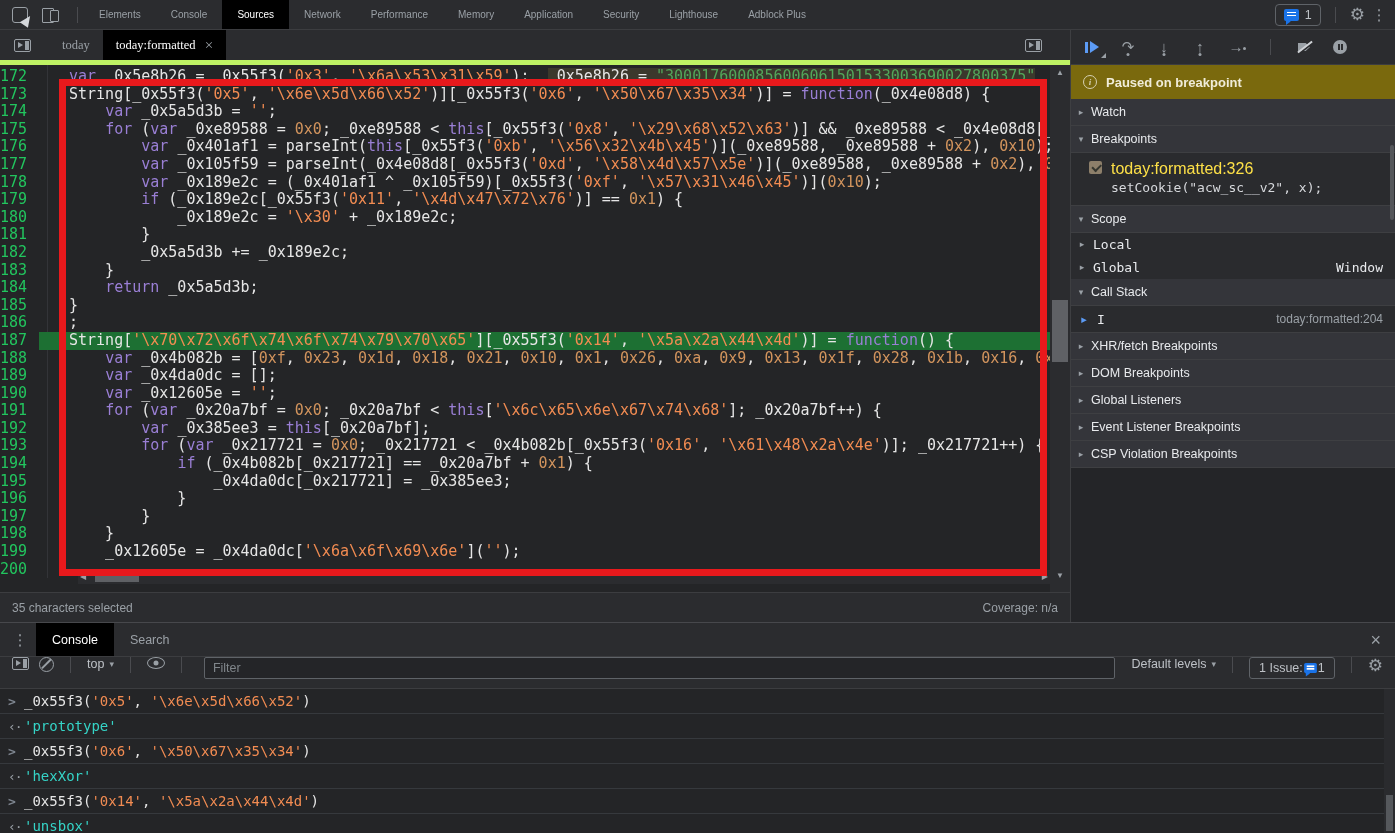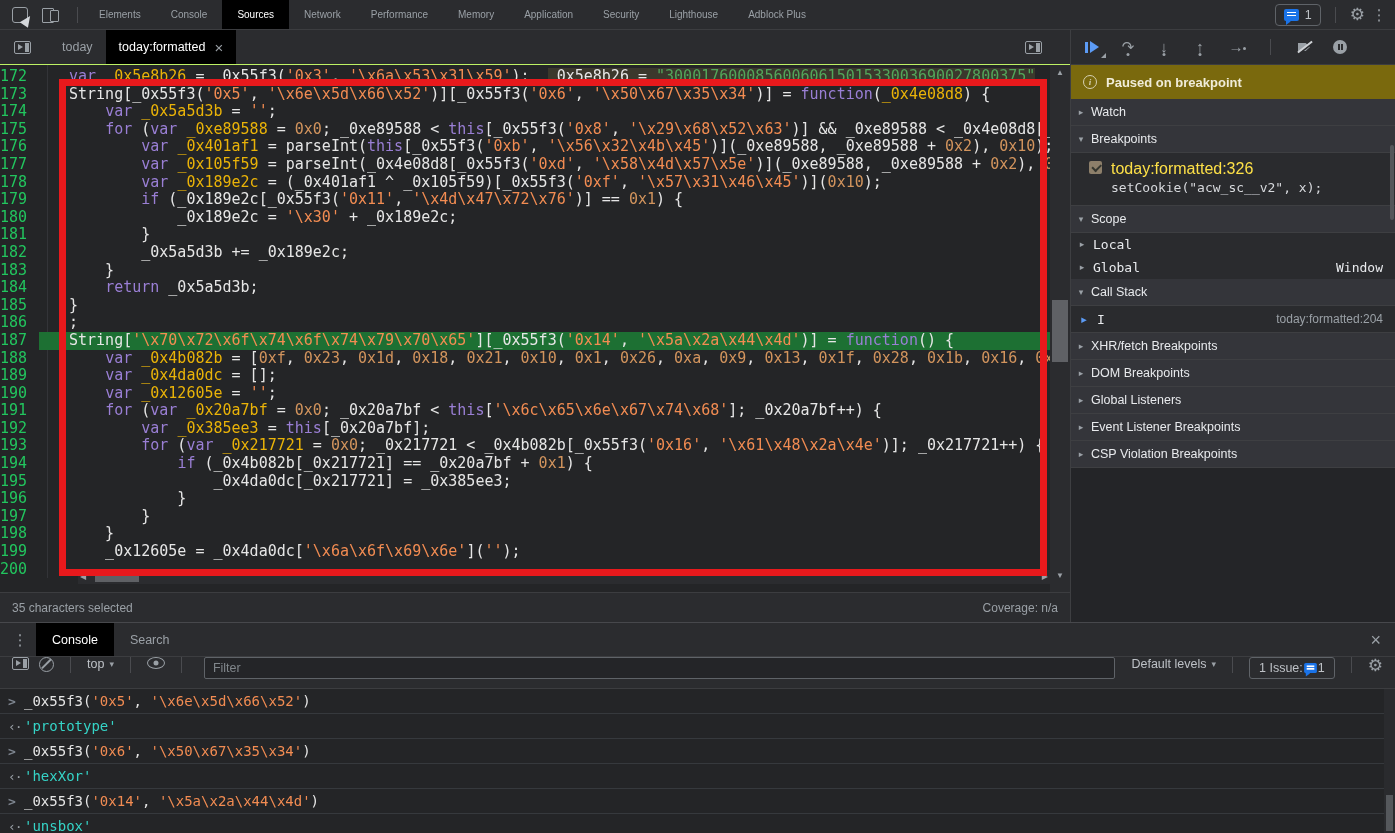--- a/index.html
+++ b/index.html
@@ -43,38 +43,38 @@
     border-bottom:3.2px solid transparent; border-left:5px solid #9aa0a6; }
   .i-clear { width:15px; height:15px; border:1.7px solid #9aa0a6; border-radius:50%; position:relative; }
   .i-clear::before { content:""; position:absolute; left:-0.5px; top:5px; width:12.5px; height:1.8px;
     background:#9aa0a6; transform:rotate(-45deg); }
   .i-eye { width:18px; height:12px; border:1.6px solid #9aa0a6; border-radius:50%; position:relative; }
   .i-eye::before { content:""; position:absolute; left:50%; top:50%; transform:translate(-50%,-50%);
     width:5px; height:5px; border-radius:50%; background:#9aa0a6; }
 
   
   .left-col { position:absolute; left:0; top:30px; width:1070px; height:592px; }
-  .file-bar { height:35px; background:#2b2c2f; border-bottom:1px solid #bef264; display:flex; align-items:center; position:relative; }
+  .file-bar { height:35px; background:#2b2c2f; border-bottom:5px solid #bef264; display:flex; align-items:center; position:relative;font-family:Liberation Serif, serif; }
   .file-bar .icon.i-panel { margin:0 18px 0 14px; }
   .ftabs { display:flex; height:100%; align-items:stretch; }
   .ftab { display:flex; align-items:center; gap:9px; padding:0 13px; font-size:12.5px; color:#9aa0a6; }
   .ftab.active { background:#000; color:#fff; }
   .ftab .tab-close { color:#9aa0a6; font-size:15px; line-height:1; }
   .file-bar .right-ico { position:absolute; right:10px; }
 
   .editor { position:absolute; left:0; top:35px; width:1070px; height:527px; background:#242527; overflow:hidden; }
   .editor::before { content:""; position:absolute; left:47px; top:0; bottom:14px; width:1px; background:#333438; }
   .code { position:absolute; left:0; top:3px; right:20px; }
   .code-row { display:flex; height:17.6px; }
   .ln { flex:none; width:39px; padding-right:9px; color:#22c55e;
     font:15px/17.6px "DejaVu Sans Mono", monospace; }
   .lc { flex:1; white-space:pre; overflow:hidden; padding-left:30px;
     font:15px/17.6px "DejaVu Sans Mono", monospace; color:#e6e6e6; }
   .code-row.exec .lc { background:#1d7033; }
-  .tk-k { color:#9a7fd5; } .tk-d { color:#eab308; } .tk-n { color:#d2945d; }
+  .tk-k { color:#9a7fd5; } .tk-d { color:#e5e5e5; } .tk-n { color:#d2945d; }
   .tk-s { color:#f28c52; } .tk-p { color:#e6e6e6; }
   .tk-psel { color:#e6e6e6; background:#3b382c; } .tk-gsel { color:#52a65a; background:#3b382c; }
 
   .vscroll { position:absolute; right:0; top:0; bottom:0; width:20px; background:#2b2c2f; z-index:7; }
   .vscroll .arr { position:absolute; left:0; right:0; text-align:center; font-size:8px; color:#9aa0a6; }
   .vscroll .arr.up { top:3px; } .vscroll .arr.dn { bottom:12px; }
   .vscroll .thumb { position:absolute; left:2px; width:16px; top:235px; height:62px; background:#5f6165; }
   .hscroll { position:absolute; left:78px; right:20px; bottom:8px; height:14px; background:#2b2c2f; z-index:5; }
   .hscroll .arr { position:absolute; top:2px; font-size:8px; color:#9aa0a6; }
   .hscroll .arr.l { left:2px; } .hscroll .arr.r { right:2px; }

